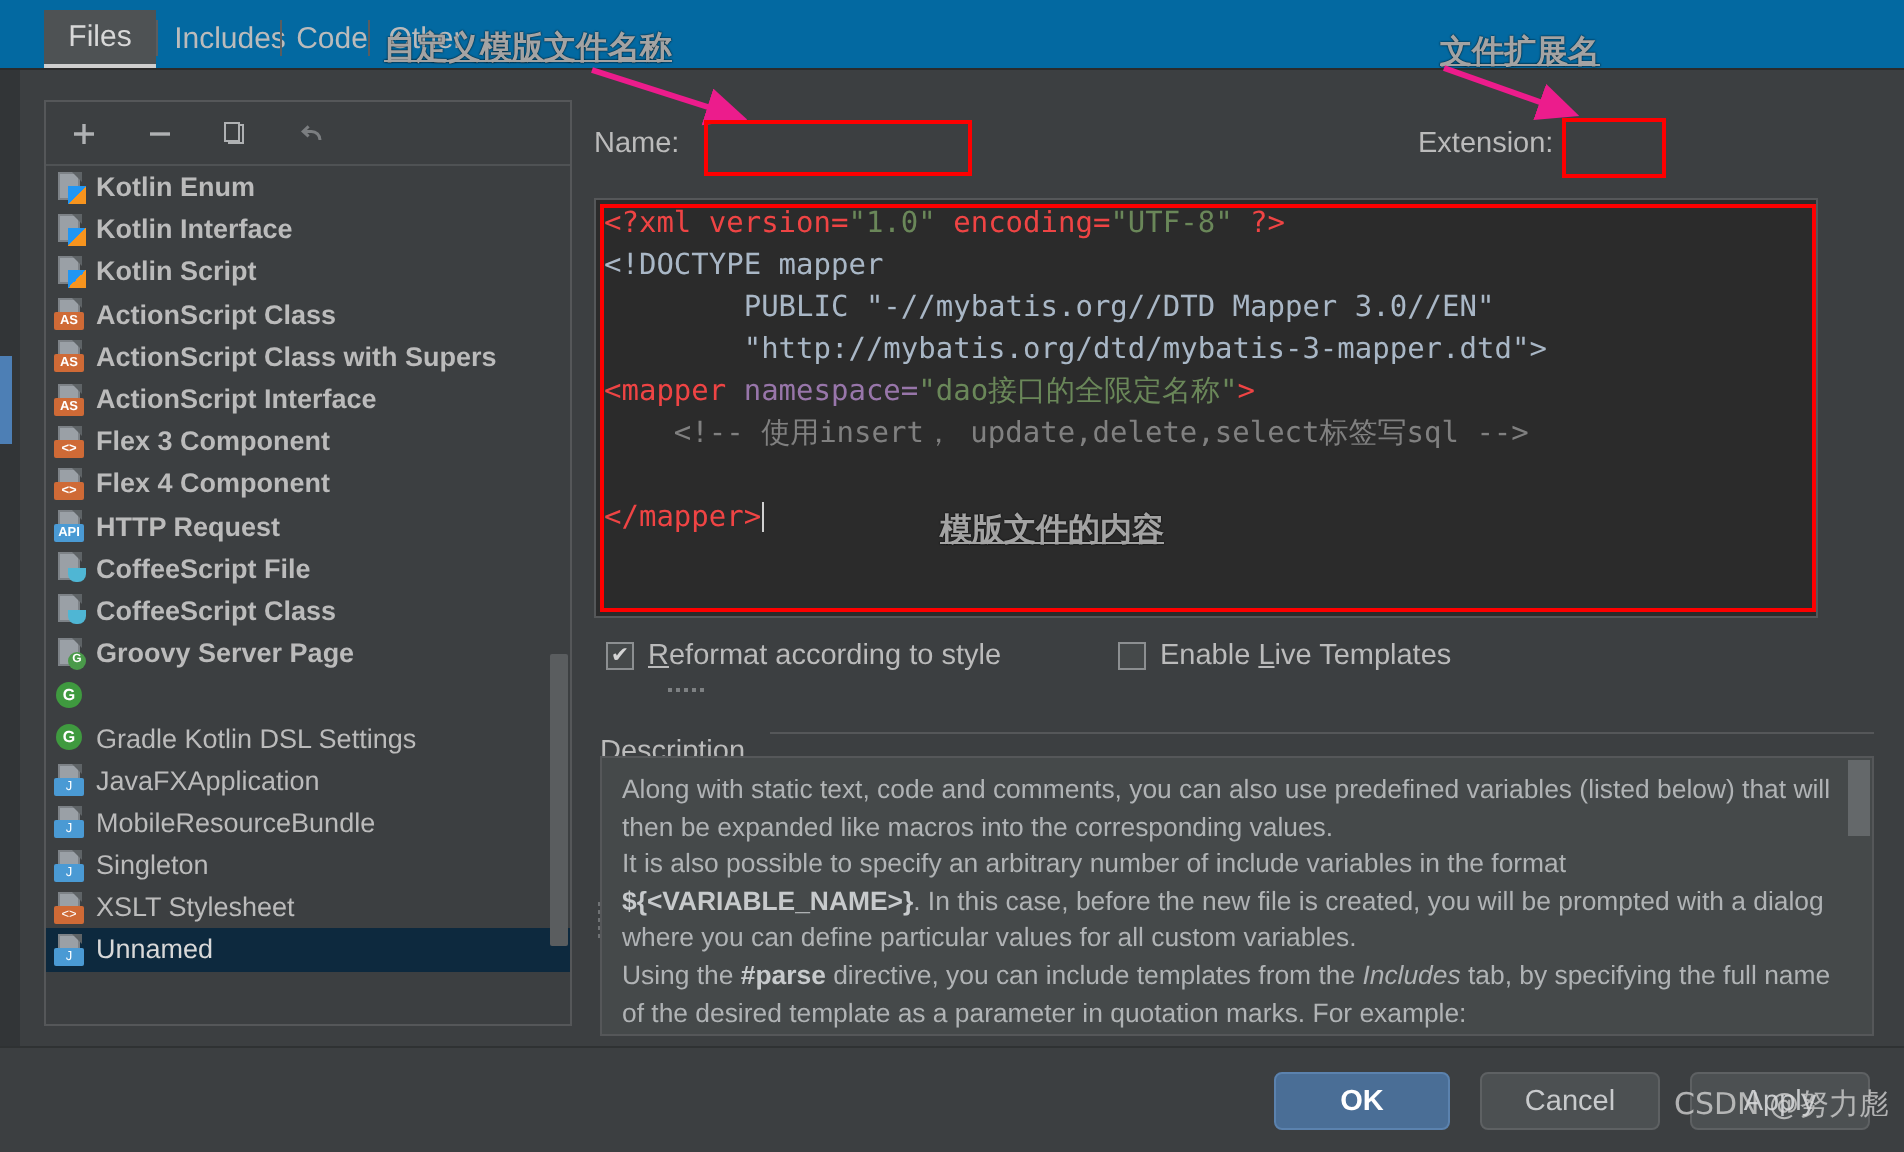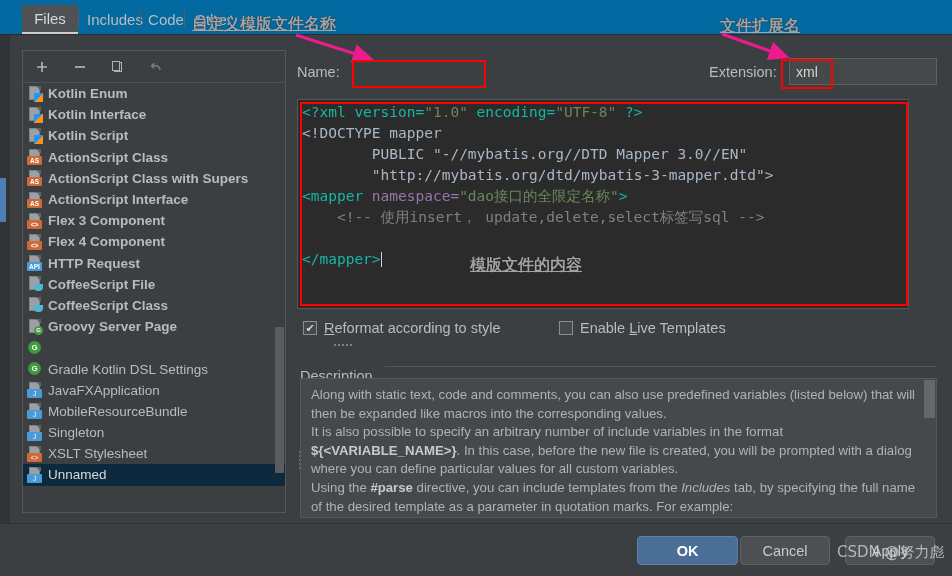--- a/index.html
+++ b/index.html
@@ -183,21 +183,21 @@
     background: #2b2b2b;
     border: 1px solid #555759;
     box-sizing: border-box;
     overflow: hidden;
     font-family: "DejaVu Sans Mono", monospace;
     font-size: 14.5px;
     line-height: 21px;
     padding: 2px 4px;
     white-space: pre;
   }
-  .editor .tag  { color: #14b8a6; }
+  .editor .tag  { color: #ef4444; }
   .editor .attr { color: #9876aa; }
   .editor .val  { color: #6a8759; }
   .editor .cmt  { color: #808080; }
   .editor .dt   { color: #a9b7c6; }
   .caret {
     display: inline-block; width: 1px; height: 15px;
     background: #d0d0d0; vertical-align: -3px;
   }
 
   
@@ -514,23 +514,20 @@
         <i></i>
         <i></i>
         <i></i>
         <i></i>
     </div>
   </div>
 
   <div class="name-row">
     <div class="lbl-field" style="left:0;">Name:</div>
     <div class="lbl-field" style="left:412px;">Extension:</div>
-    <div class="txtfield" style="left:492px;width:148px;">
-      <span>xml</span>
-    </div>
   </div>
 
   <div class="editor"><span class="tag">&lt;?xml version=</span><span class="val">"1.0"</span><span class="tag"> encoding=</span><span class="val">"UTF-8"</span><span class="tag"> ?&gt;</span>
 <span class="dt">&lt;!DOCTYPE mapper</span>
 <span class="dt">        PUBLIC </span><span class="dt">"-//mybatis.org//DTD Mapper 3.0//EN"</span>
 <span class="dt">        </span><span class="dt">"http://mybatis.org/dtd/mybatis-3-mapper.dtd"</span><span class="dt">&gt;</span>
 <span class="tag">&lt;mapper</span><span class="attr"> namespace=</span><span class="val">"dao接口的全限定名称"</span><span class="tag">&gt;</span>
 <span class="cmt">    &lt;!-- 使用insert， update,delete,select标签写sql --&gt;</span>
 <span></span>
 <span class="tag">&lt;/mapper&gt;</span><span class="caret"></span></div>
@@ -556,21 +553,21 @@
   <div class="desc-label">Description</div>
   <div class="desc-line"></div>
   <div class="desc-box">
     <div>Along with static text, code and comments, you can also use predefined variables (listed below) that will then be expanded like macros into the corresponding values.</div>
     <div><span>It is also possible to specify an arbitrary number of include variables in the format </span><b>${&lt;VARIABLE_NAME&gt;}</b><span>. In this case, before the new file is created, you will be prompted with a dialog where you can define particular values for all custom variables.</span></div>
     <div><span>Using the </span><b>#parse</b><span> directive, you can include templates from the </span><i>Includes</i><span> tab, by specifying the full name of the desired template as a parameter in quotation marks. For example:</span></div>
     <div class="desc-scroll"></div>
   </div>
 
   <div class="bottom-sep"></div>
-  <div class="btn primary" style="left:637px;top:536px;width:101px;justify-content:center;">
+  <div class="btn primary" style="left:637px;top:536px;width:88px;justify-content:center;">
     <span>OK</span>
   </div>
   <div class="btn normal" style="left:740px;top:536px;width:90px;">
     <span>Cancel</span>
   </div>
   <div class="btn normal" style="left:845px;top:536px;width:90px;">
     <span>Apply</span>
   </div>
 
   <div class="anno" style="left:192px;top:14px;">自定义模版文件名称</div>

